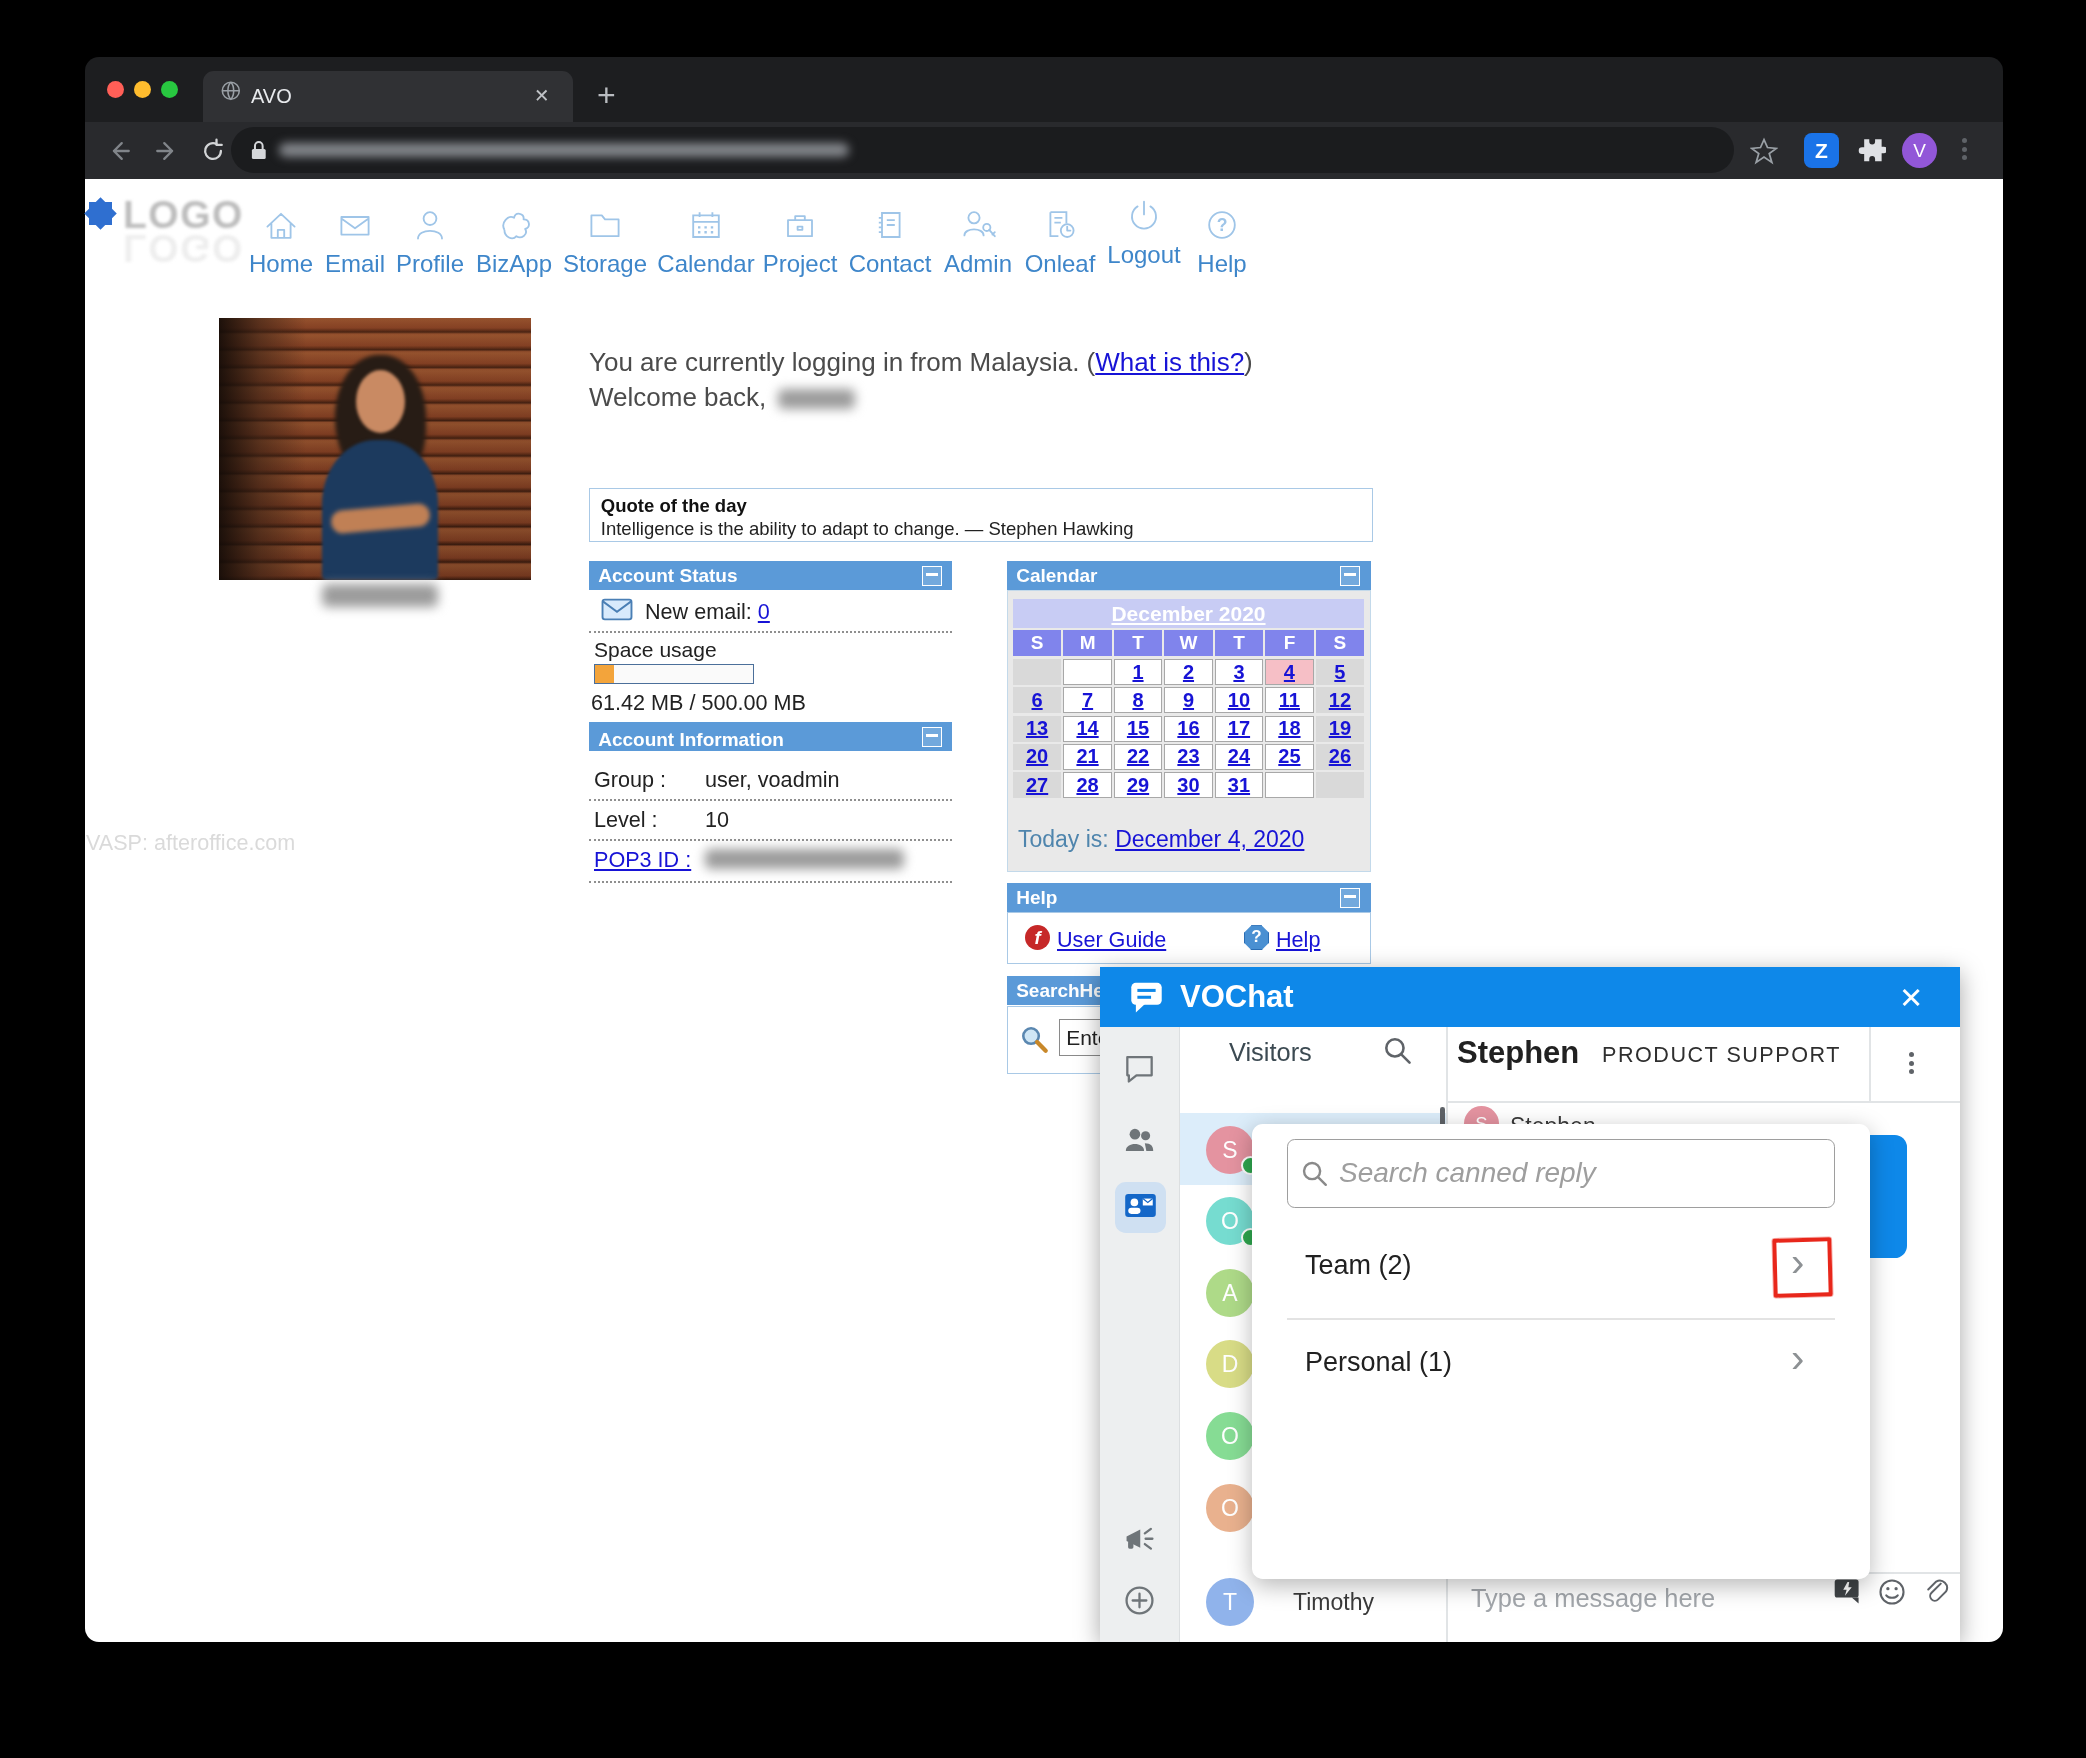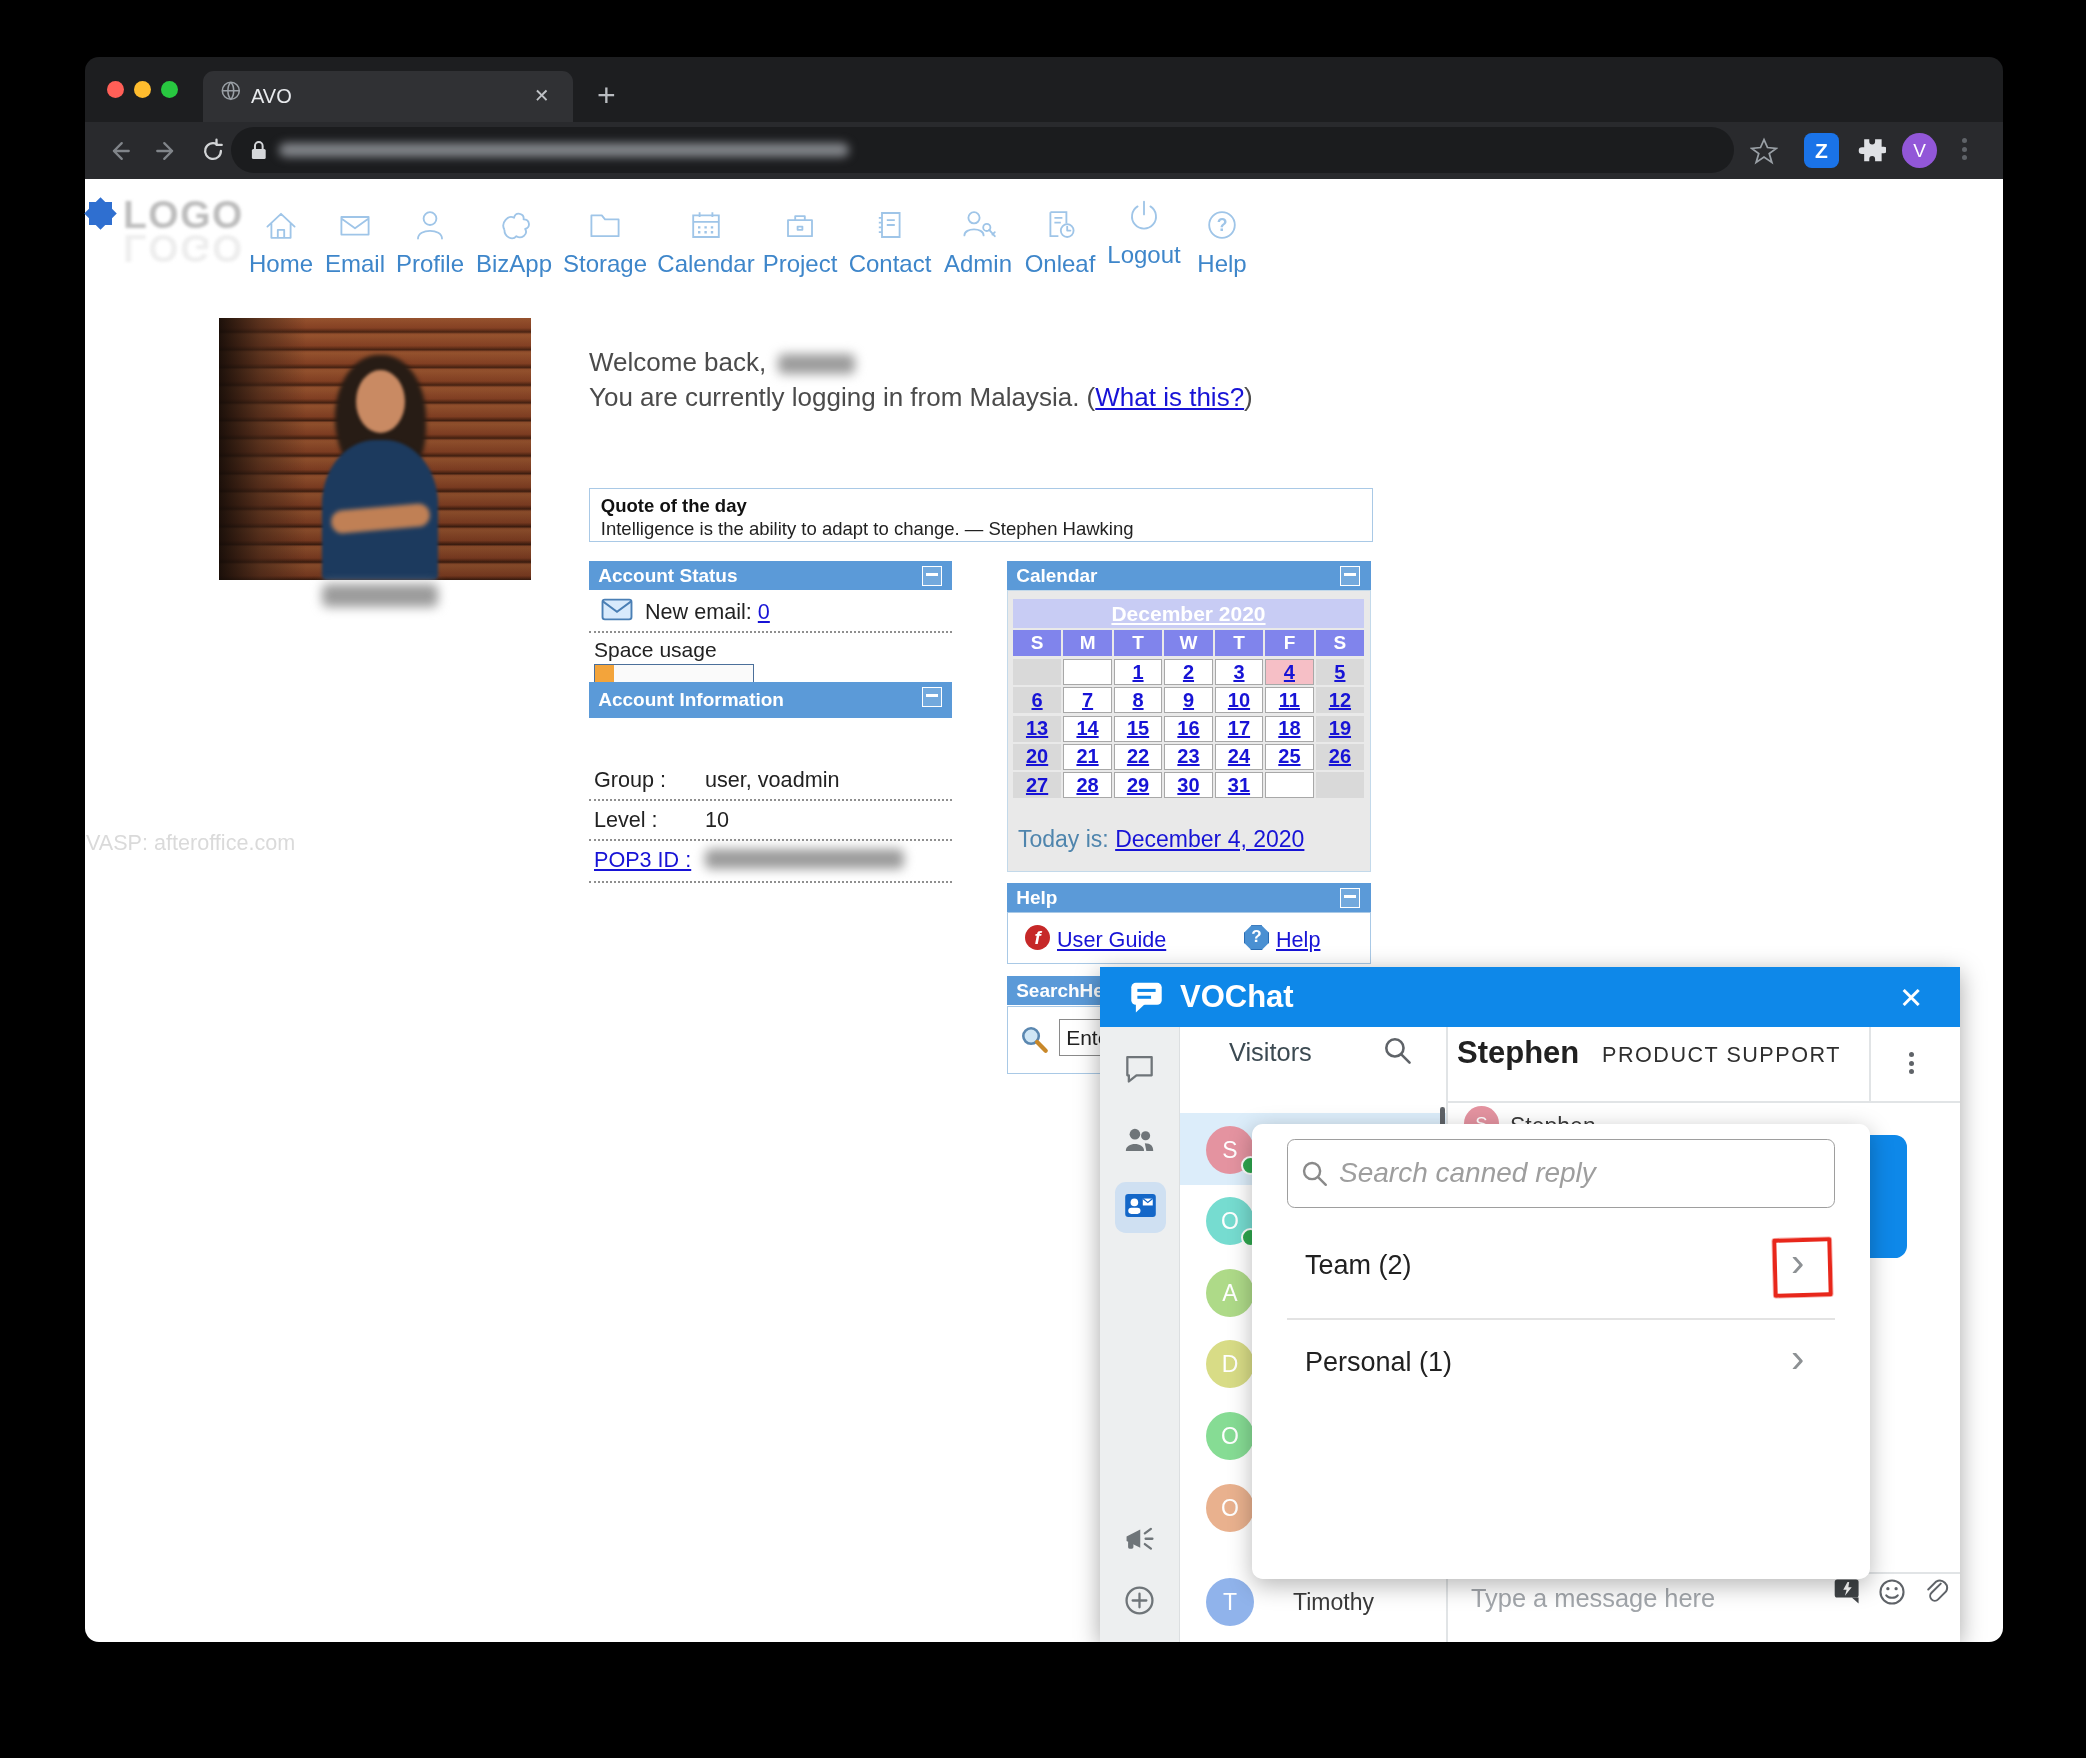--- a/index.html
+++ b/index.html
@@ -205,23 +205,23 @@
 
   <div class="photo">
     <div style="left:116px;top:37px;width:91px;height:131px;background:#271c15;border-radius:50% 50% 45% 55%;filter:blur(2.3px);"></div>
     <div style="left:137px;top:52px;width:49px;height:63px;background:#c98a63;border-radius:50%;filter:blur(1.5px);"></div>
     <div style="left:103px;top:122px;width:116px;height:140px;background:#1c3a5e;border-radius:46% 46% 4.6px 4.6px;filter:blur(1.5px);"></div>
     <div style="left:112px;top:189px;width:99px;height:23px;background:#c08055;border-radius:11.6px;transform:rotate(-5deg);filter:blur(2.3px);"></div>
   </div>
   <div class="gblob" style="left:322px;top:584px;width:116px;height:23px;"></div>
 
   <div class="abs" style="left:589px;top:345px;font-size:26px;color:#4b4b4b;line-height:35px;">
+    <div><span>You are currently logging in from Malaysia. (</span><a class="lnk" href="#">What is this?</a><span>)</span></div>
     <div><span>Welcome back,</span>
       <span class="gblob" style="position:relative;display:inline-block;left:4.6px;top:3.1px;width:77px;height:20px;"></span></div>
-    <div><span>You are currently logging in from Malaysia. (</span><a class="lnk" href="#">What is this?</a><span>)</span></div>
   </div>
 
   <div class="pbody" style="left:589px;top:488px;width:784px;height:54px;">
     <div class="abs" style="left:10.8px;top:6.2px;font-size:18.5px;font-weight:bold;color:#111;">Quote of the day</div>
     <div class="abs" style="left:10.8px;top:29px;font-size:18.5px;color:#222;">Intelligence is the ability to adapt to change. — Stephen Hawking</div>
   </div>
 
   <div class="phead" style="left:589px;top:561px;width:363px;height:29px;">
     <span>Account Status</span>
     <div class="minusbox" style="left:333px;top:4.6px;"></div>
@@ -234,21 +234,21 @@
     <span>New email:</span>
     <a class="lnk" href="#">0</a>
   </div>
   <div class="dotsep" style="left:589px;top:631px;width:363px;"></div>
   <div class="abs" style="left:594px;top:638px;font-size:21px;color:#222;">Space usage</div>
   <div class="abs" style="left:594px;top:664px;width:160px;height:20px;border:1.5px solid #4b6f9a;background:#fafafa;box-sizing:border-box;">
     <div style="height: 100%; background: rgb(243, 164, 59); width: 12%;"></div>
   </div>
   <div class="abs" style="left:591px;top:690px;font-size:21.6px;color:#222;">61.42 MB / 500.00 MB</div>
 
-  <div class="phead" style="left:589px;top:682px;width:363px;height:36px;">
+  <div class="phead" style="left:589px;top:722px;width:363px;height:29px;align-items:flex-end;">
     <span>Account Information</span>
     <div class="minusbox" style="left:333px;top:4.6px;"></div>
   </div>
   <div class="abs" style="left:594px;top:767px;font-size:21.6px;color:#222;">Group :</div>
   <div class="abs" style="left:705px;top:767px;font-size:21.6px;color:#222;">user, voadmin</div>
   <div class="dotsep" style="left:589px;top:799px;width:363px;"></div>
   <div class="abs" style="left:594px;top:807px;font-size:21.6px;color:#222;">Level :</div>
   <div class="abs" style="left:705px;top:807px;font-size:21.6px;color:#222;">10</div>
   <div class="dotsep" style="left:589px;top:839px;width:363px;"></div>
   <a class="abs lnk" href="#" style="left:594px;top:847px;font-size:21.6px;">POP3 ID :</a>

